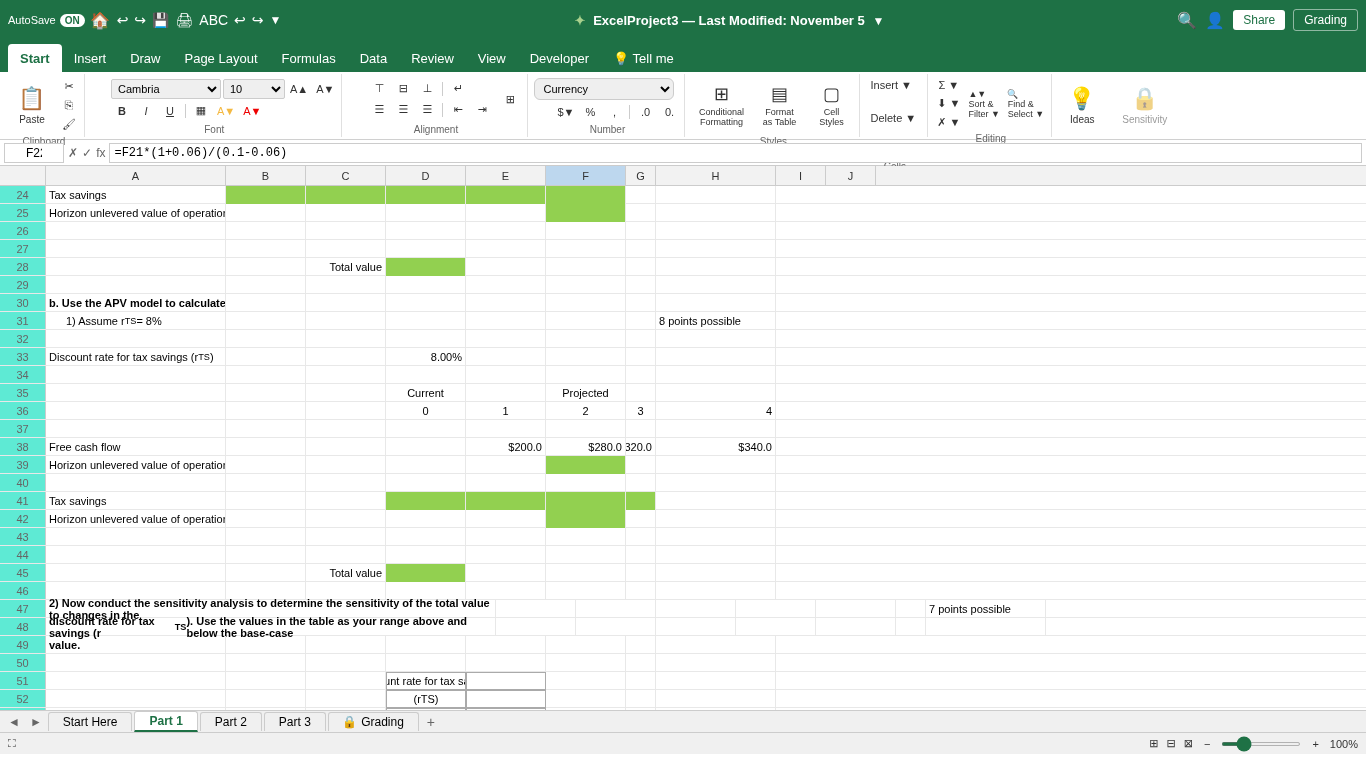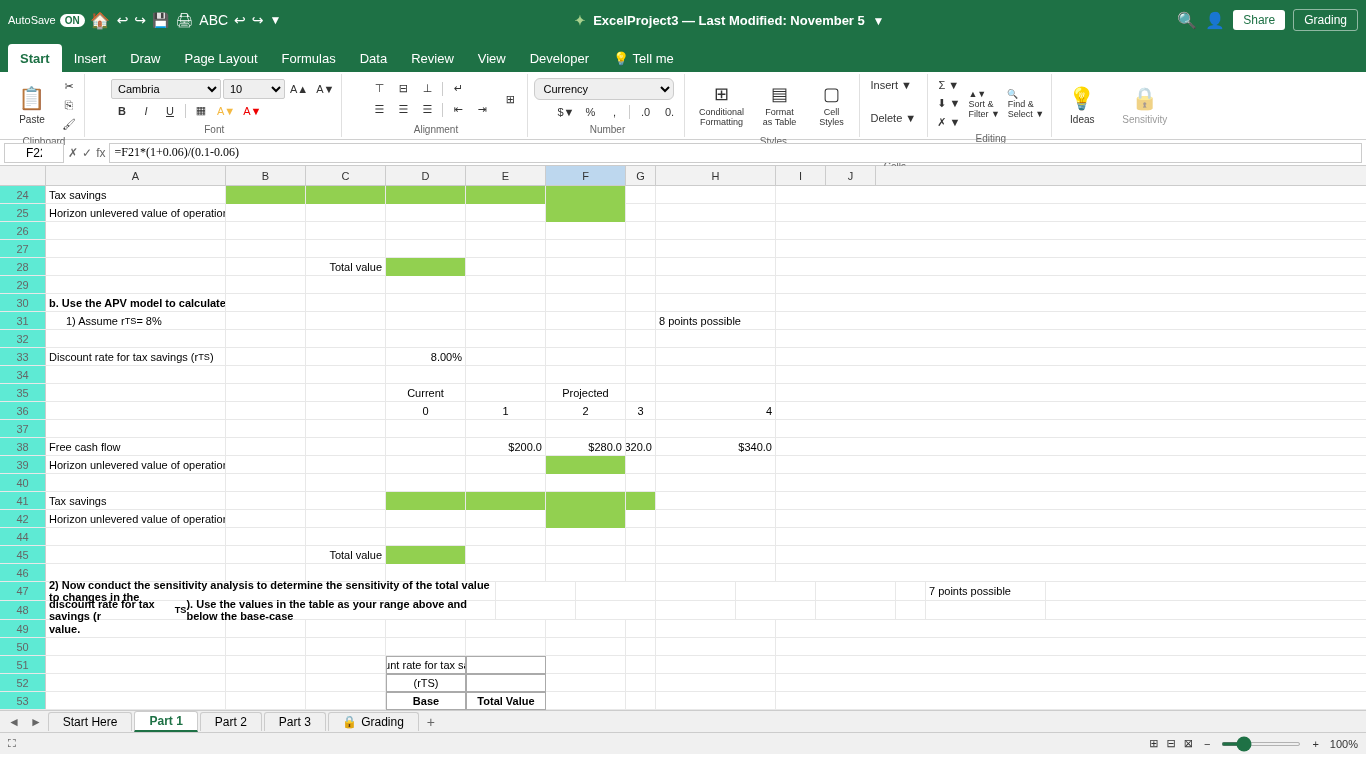--- a/index.html
+++ b/index.html
@@ -215,21 +215,21 @@
       font-size: 11px;
       display: flex;
       align-items: center;
       overflow: hidden;
       white-space: nowrap;
       min-height: 18px;
     }
     .cell-right { justify-content: flex-end; }
     .cell-center { justify-content: center; }
     .cell-bold { font-weight: bold; }
-    .cell-formula-bar { font-family: Liberation Serif, serif; }
+    .cell-formula-bar { font-family: Liberation Mono, monospace; }
 
     
     .cA { width: 180px; min-width: 180px; }
     .cB { width: 80px; min-width: 80px; }
     .cC { width: 80px; min-width: 80px; }
     .cD { width: 80px; min-width: 80px; }
     .cE { width: 80px; min-width: 80px; }
     .cF { width: 80px; min-width: 80px; }
     .cG { width: 30px; min-width: 30px; }
     .cH { width: 120px; min-width: 120px; }
@@ -735,20 +735,31 @@
       <div class="cell cA">Horizon unlevered value of operations</div>
       <div class="cell cB"></div>
       <div class="cell cC"></div>
       <div class="cell cD"></div>
       <div class="cell cE"></div>
       <div class="cell cF filled-green"></div>
       <div class="cell cG"></div>
       <div class="cell cH"></div>
     </div>
 
+    <div class="sheet-row">
+      <div class="row-num">43</div>
+      <div class="cell cA"></div>
+      <div class="cell cB"></div>
+      <div class="cell cC"></div>
+      <div class="cell cD"></div>
+      <div class="cell cE"></div>
+      <div class="cell cF"></div>
+      <div class="cell cG"></div>
+      <div class="cell cH"></div>
+    </div>
 
     <div class="sheet-row">
       <div class="row-num">44</div>
       <div class="cell cA"></div>
       <div class="cell cB"></div>
       <div class="cell cC"></div>
       <div class="cell cD"></div>
       <div class="cell cE"></div>
       <div class="cell cF"></div>
       <div class="cell cG"></div>

